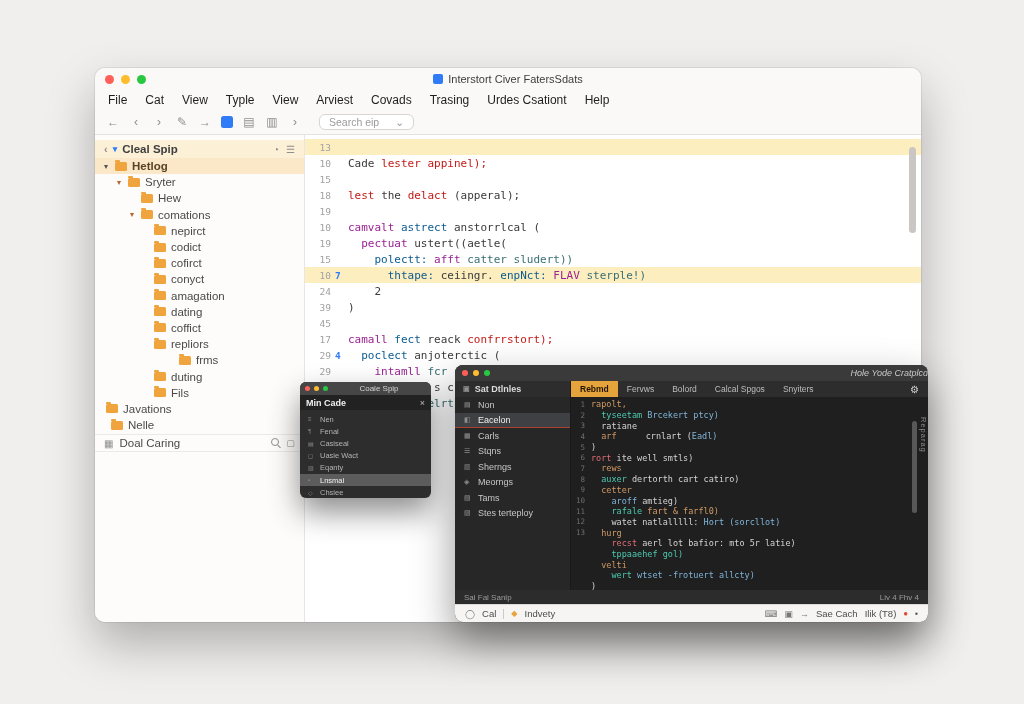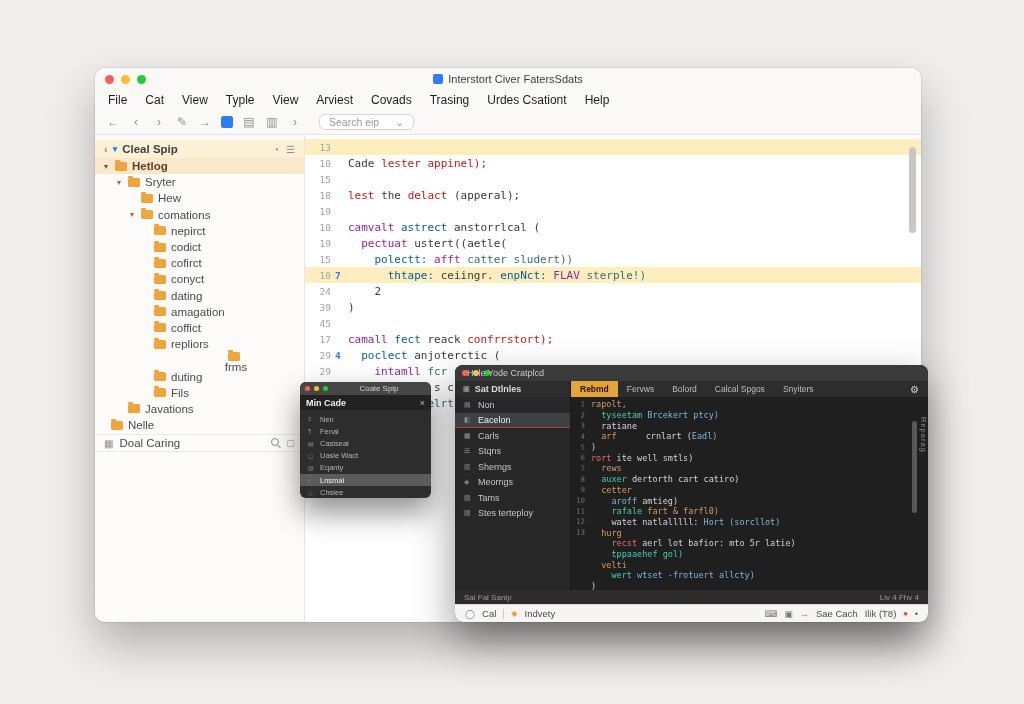--- a/index.html
+++ b/index.html
@@ -82,21 +82,21 @@
   .popup-row .ic { font-size:6px; color:#8a8a8a; width:7px; flex:none; }
   .popup-row.selected { background:#5c5c5c; color:#f1f1f1; }
 
   
   .darkwin { position:absolute; left:455px; top:365px; width:473px; height:257px; background:#1f1f1f;
     border-radius:8px; overflow:hidden; z-index:2; display:flex; flex-direction:column;
     box-shadow:0 18px 42px rgba(0,0,0,.42); }
   .dw-titlebar { height:16px; background:#3a3a3b; display:flex; align-items:center; padding:0 7px; flex:none; position:relative; }
   .dw-lights { display:flex; gap:5px; }
   .dw-lights .pdot { width:6px; height:6px; }
-  .dw-title { position:absolute; left:12px; right:0; text-align:left; font-size:9px; color:#c9c9c9; }
+  .dw-title { position:absolute; left:12px; right:0; text-align:right; font-size:9px; color:#c9c9c9;font-style:italic; }
   .dw-body { flex:1; display:flex; min-height:0; position:relative; }
   .dw-side { width:116px; background:#272728; border-right:1px solid #191919; flex:none; }
   .dw-side-header { height:16px; display:flex; align-items:center; gap:5px; padding:0 8px;
     font-size:9px; color:#dcdcdc; font-weight:bold; background:#2d2d2e; }
   .dw-item { height:15.5px; display:flex; align-items:center; gap:6px; padding:0 9px; font-size:9px; color:#c6c6c6; white-space:nowrap; }
   .dw-item .ic { font-size:7px; color:#8f8f8f; width:8px; flex:none; }
   .dw-item.selected { background:#3f4043; box-shadow:inset 0 -1px 0 #a8442f; color:#f0f0f0; }
   .dw-main { flex:1; display:flex; flex-direction:column; min-width:0; position:relative; }
   .dw-tabs { height:16px; background:#2d2d2d; display:flex; align-items:stretch; flex:none; }
   .dw-tab { padding:0 9px; font-size:8.5px; color:#bdbdbd; display:flex; align-items:center; white-space:nowrap; }
@@ -219,53 +219,53 @@
               <span class="tree-label">cofirct</span>
             </div>
             <div class="tree-row" style="padding-left: 48px;">
               <span class="tri-sp"></span>
               <span class="folder"></span>
               <span class="tree-label">conyct</span>
             </div>
             <div class="tree-row" style="padding-left: 48px;">
               <span class="tri-sp"></span>
               <span class="folder"></span>
+              <span class="tree-label">amagation</span>
+            </div>
+            <div class="tree-row" style="padding-left: 48px;">
+              <span class="tri-sp"></span>
+              <span class="folder"></span>
               <span class="tree-label">dating</span>
             </div>
             <div class="tree-row" style="padding-left: 48px;">
               <span class="tri-sp"></span>
               <span class="folder"></span>
-              <span class="tree-label">amagation</span>
-            </div>
-            <div class="tree-row" style="padding-left: 48px;">
-              <span class="tri-sp"></span>
-              <span class="folder"></span>
               <span class="tree-label">coffict</span>
             </div>
             <div class="tree-row" style="padding-left: 48px;">
               <span class="tri-sp"></span>
               <span class="folder"></span>
               <span class="tree-label">repliors</span>
             </div>
-            <div class="tree-row" style="padding-left: 73px; flex-direction: column;">
+            <div class="tree-row" style="padding-left: 73px;">
               <span class="tri-sp"></span>
               <span class="folder"></span>
               <span class="tree-label">frms</span>
             </div>
             <div class="tree-row" style="padding-left: 48px;">
               <span class="tri-sp"></span>
               <span class="folder"></span>
               <span class="tree-label">duting</span>
             </div>
             <div class="tree-row" style="padding-left: 48px;">
               <span class="tri-sp"></span>
               <span class="folder"></span>
               <span class="tree-label">Fils</span>
             </div>
-            <div class="tree-row" style="padding-left: 22px;">
+            <div class="tree-row" style="">
               <span class="tri-sp"></span>
               <span class="folder"></span>
               <span class="tree-label">Javations</span>
             </div>
             <div class="tree-row" style="padding-left: 5px;">
               <span class="tri-sp"></span>
               <span class="folder"></span>
               <span class="tree-label">Nelle</span>
             </div>
           </div>

